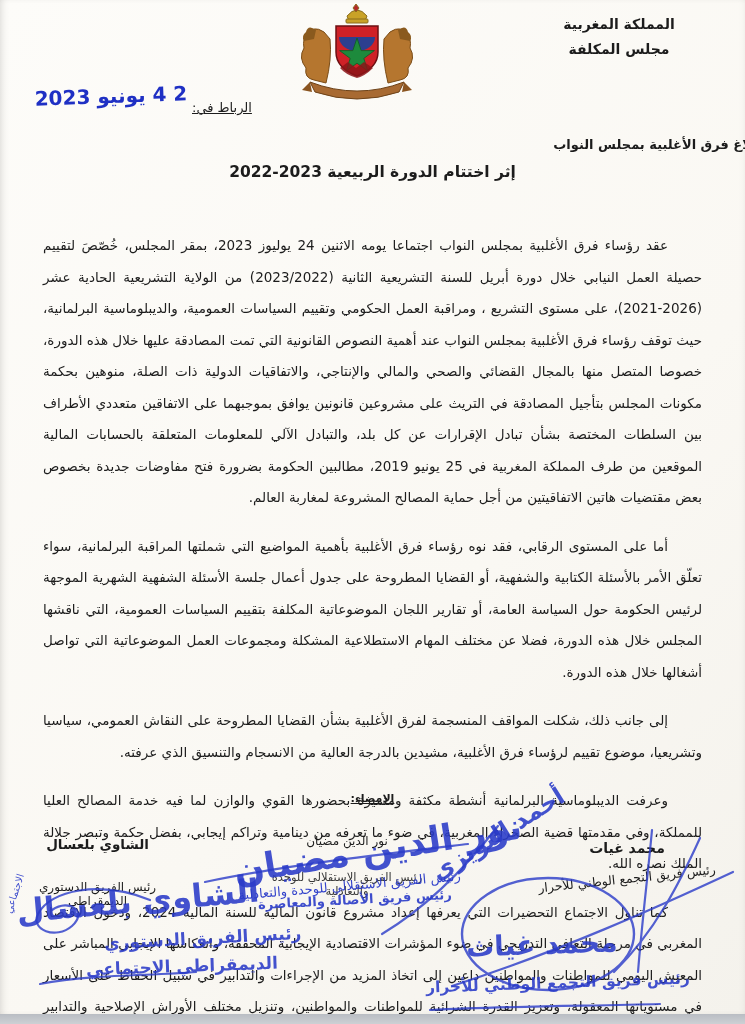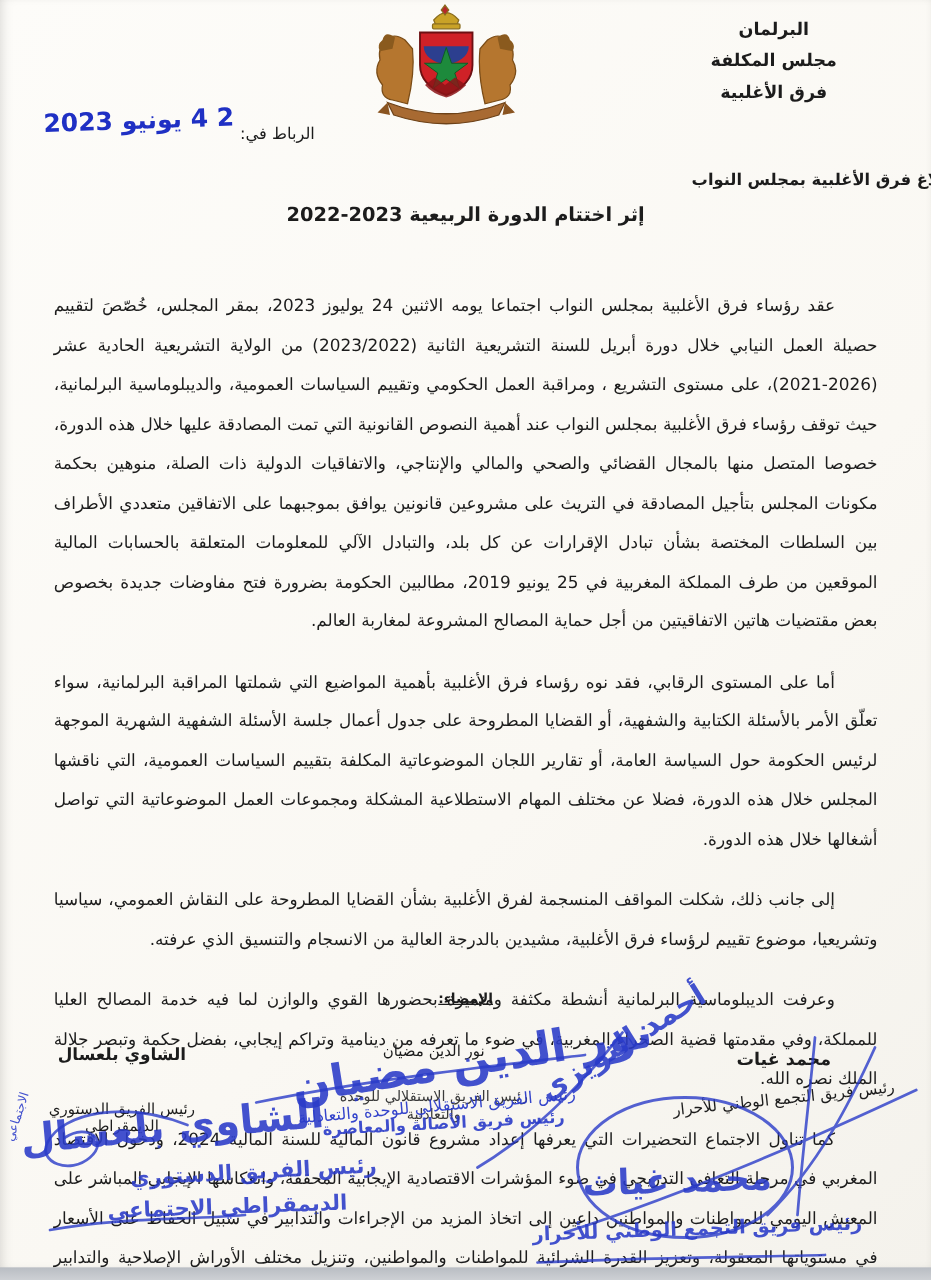--- a/index.html
+++ b/index.html
@@ -20,21 +20,21 @@
     position:absolute;left:0;top:1014px;width:745px;height:10px;
     background:linear-gradient(#b9bdc3,#cdd0d4);
   }
 
   
   .header-right{
     position:absolute;top:12px;right:46px;width:160px;
     text-align:center;font-weight:bold;font-size:14px;line-height:25px;
   }
   .coat{position:absolute;top:2px;left:290px;width:134px;height:102px;}
-  .place-line{position:absolute;top:100px;left:192px;font-size:13px;direction:rtl;}
+  .place-line{position:absolute;top:100px;left:192px;font-size:13px;direction:rtl;text-decoration:underline;}
   .stamp{
     position:absolute;top:84px;left:26px;width:170px;
     direction:rtl;text-align:center;white-space:nowrap;
     font-weight:bold;font-size:20px;letter-spacing:1px;
     transform:rotate(-2deg);
   }
 
   
   .doc-title{position:absolute;top:137px;left:12px;width:100%;text-align:right;font-weight:bold;font-size:13px;}
   .doc-subtitle{position:absolute;top:163px;left:0;width:100%;text-align:center;font-weight:bold;font-size:15.5px;}
@@ -80,23 +80,22 @@
   .ink-ghiat-name{left:466px;top:106px;font-size:28px;transform:rotate(-2deg);}
   .ink-ghiat-title{left:426px;top:152px;font-size:15.5px;transform:rotate(-2deg);}
   .ink-svg{position:absolute;left:0;top:0;width:745px;height:202px;pointer-events:none;}
 </style>
 </head>
 <body>
 
 <div class="page">
 
   <div class="header-right">
-    <div>البرلمان</div>
+    <div>المملكة المغربية</div>
     <div>مجلس المكلفة</div>
-    <div>فرق الأغلبية</div>
   </div>
 
   <div class="coat">
     <svg viewBox="0 0 134 102" width="134" height="102">
 
       <g stroke="#8a6d1f" stroke-width="1" fill="#c9a227">
         <path d="M57 14 q10 -12 20 0 l-2 5 h-16 z"></path>
         <path d="M66 2 l3 4 -3 4 -3 -4 z" fill="#b5282b"></path>
         <rect x="56" y="17" width="22" height="4" rx="1"></rect>
       </g>

